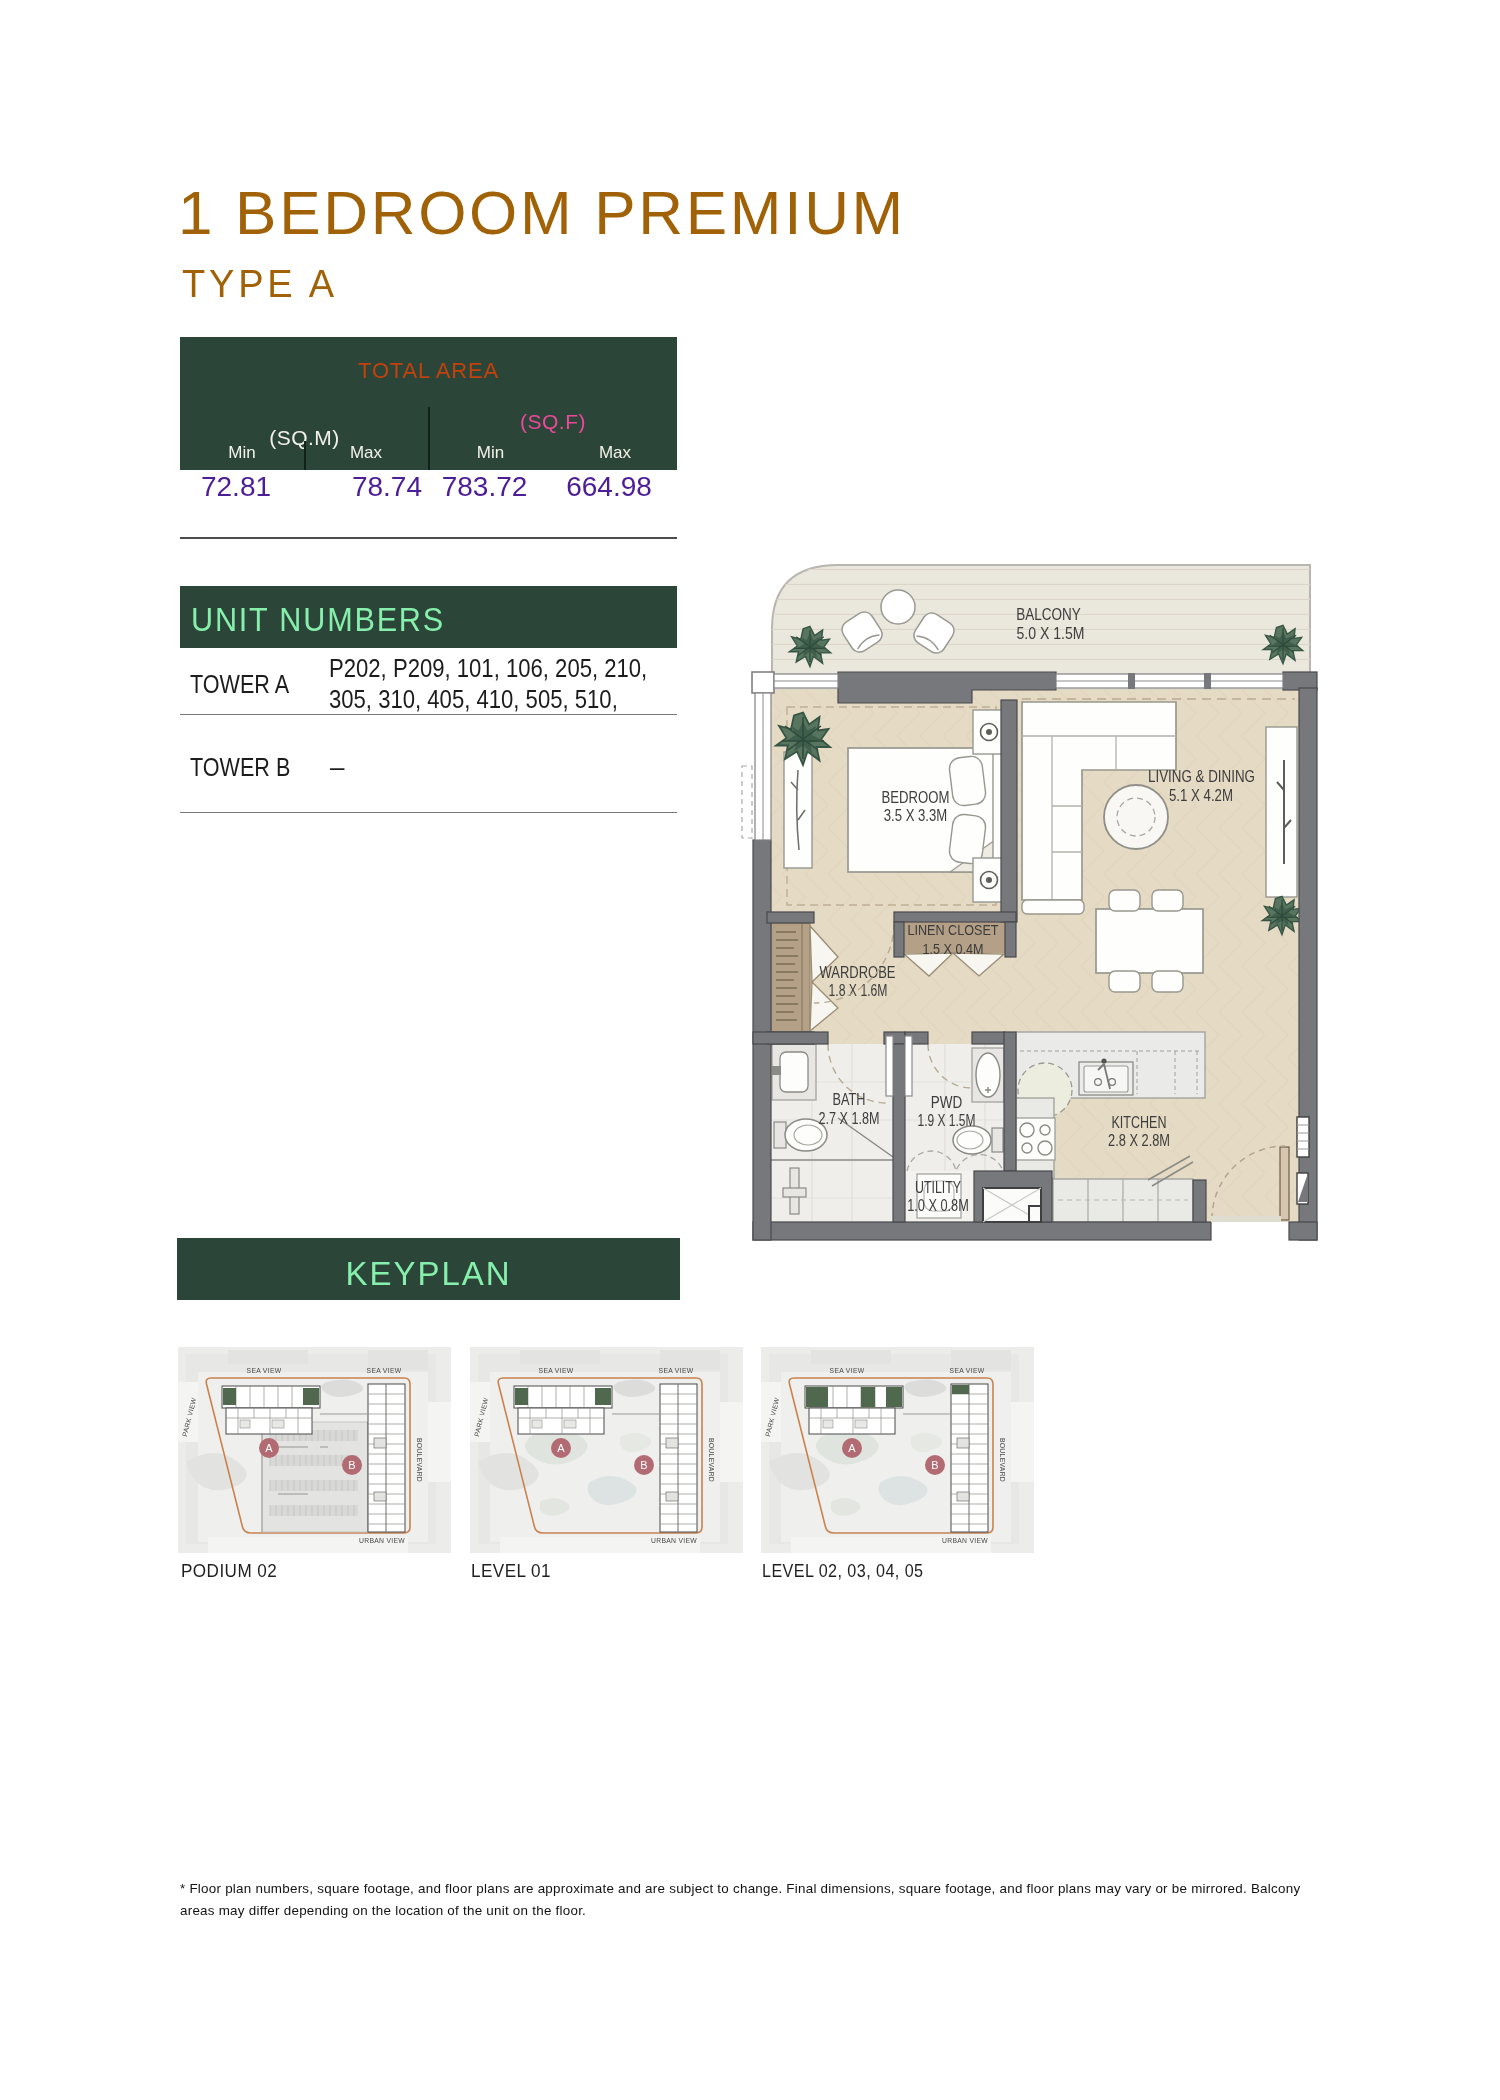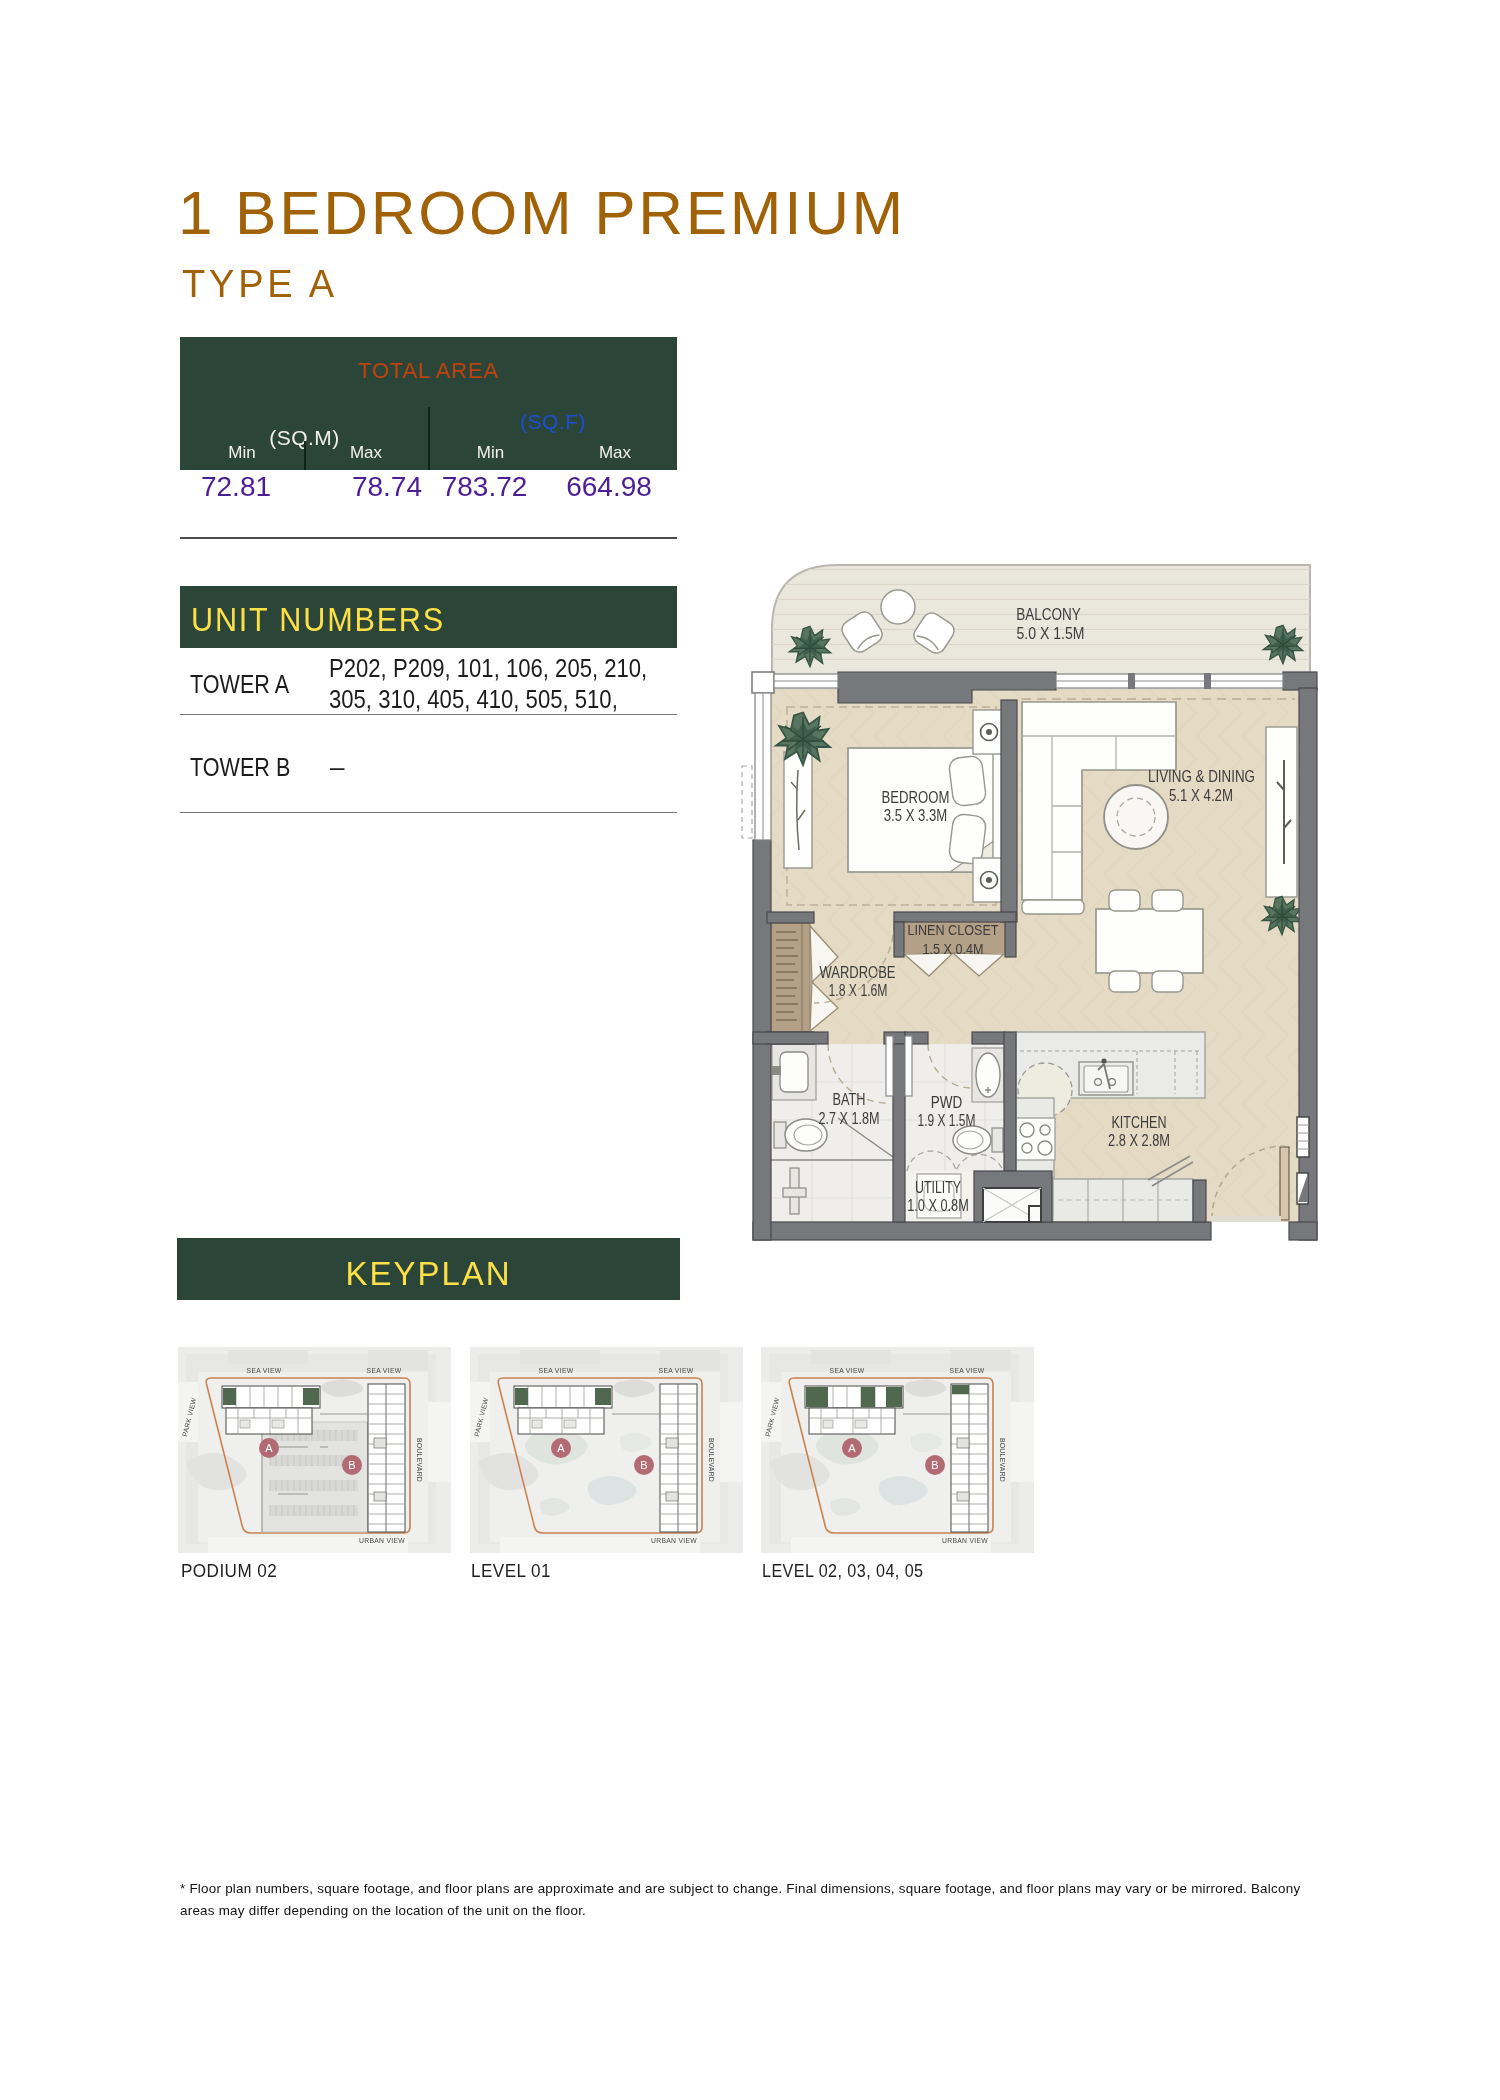--- a/index.html
+++ b/index.html
@@ -1,33 +1,33 @@
 <!DOCTYPE html>
 <html><head>
 <meta charset="utf-8">
 <style>
   html,body{margin:0;padding:0;}
   body{width:1500px;height:2100px;position:relative;background:#ffffff;
        font-family:"Liberation Sans", sans-serif;overflow:hidden;}
   .abs{position:absolute;}
   .green{color:#a16207;}
-  .gbox{background:#2b4638;color:#fde047;}
+  .gbox{background:#2b4638;color:#86efac;}
 </style>
 </head>
 <body>
 
 <div class="abs green" style="left:178px;top:177px;font-size:62px;letter-spacing:2.7px;font-weight:400;">1 BEDROOM PREMIUM</div>
 
 <div class="abs green" style="left:182px;top:263px;font-size:38px;letter-spacing:3.8px;">TYPE A</div>
 
 <div class="abs" style="left:180px;top:337px;width:497px;height:133px;" id="totalarea">
   <div class="gbox abs" style="left:0;top:0;width:497px;height:133px;"></div>
   <div class="abs" style="left:0;top:21px;width:497px;text-align:center;font-size:22px;letter-spacing:0.8px;color:#c2410c;">TOTAL AREA</div>
   <div class="abs" style="left:0;top:73px;width:249px;text-align:center;font-size:21px;letter-spacing:0.5px;color:#f3f1e9;margin-top:16px;">(SQ.M)</div>
-  <div class="abs" style="left:249px;top:73px;width:248px;text-align:center;font-size:21px;letter-spacing:0.5px;color:#1d4ed8;">(SQ.F)</div>
+  <div class="abs" style="left:249px;top:73px;width:248px;text-align:center;font-size:21px;letter-spacing:0.5px;color:#ec4899;">(SQ.F)</div>
   <div class="abs" style="left:248px;top:70px;width:2px;height:63px;background:#10231a;"></div>
   <div class="abs" style="left:124px;top:104px;width:2px;height:29px;background:#10231a;"></div>
   <div class="abs" style="left:0;top:106px;width:124px;text-align:center;font-size:17px;color:#f3f1e9;">Min</div>
   <div class="abs" style="left:124px;top:106px;width:124px;text-align:center;font-size:17px;color:#f3f1e9;">Max</div>
   <div class="abs" style="left:248px;top:106px;width:125px;text-align:center;font-size:17px;color:#f3f1e9;">Min</div>
   <div class="abs" style="left:373px;top:106px;width:124px;text-align:center;font-size:17px;color:#f3f1e9;">Max</div>
 </div>
 
 <div class="abs" style="left:174px;top:471px;width:497px;height:30px;color:#4c1d95;font-size:28px;">
   <div class="abs" style="left:0;width:124px;text-align:center;">72.81</div>

